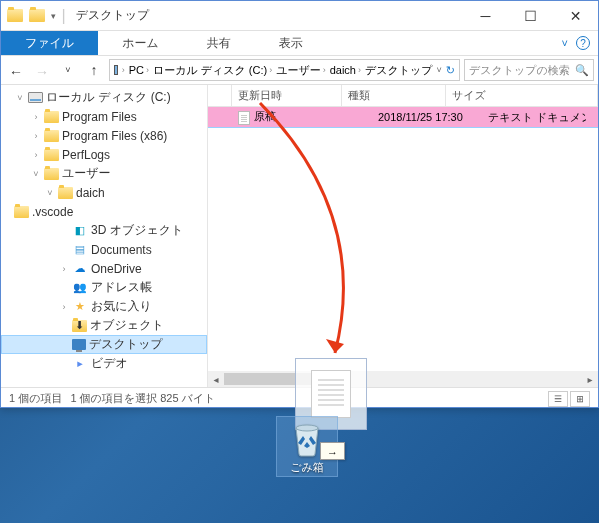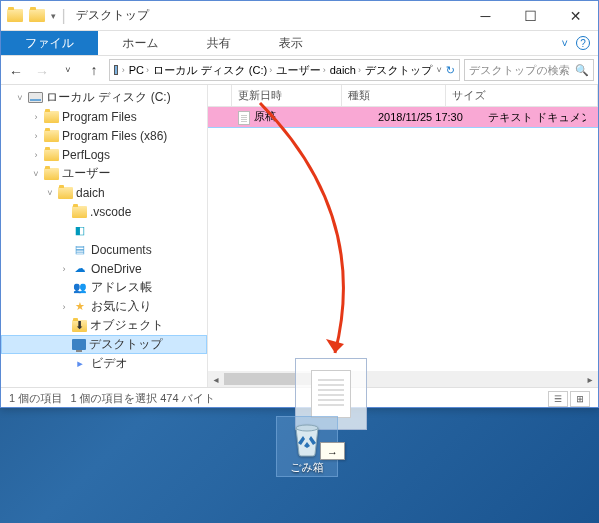--- a/index.html
+++ b/index.html
@@ -170,28 +170,29 @@
         <div class="tree-item" style="padding-left: 30px;">
           <span class="exp">˅</span>
           <span class="ic folder"></span>
           <span>ユーザー</span>
         </div>
         <div class="tree-item" style="padding-left: 44px;">
           <span class="exp">˅</span>
           <span class="ic folder"></span>
           <span>daich</span>
         </div>
-        <div class="tree-item" style="padding-left: 58px;">
+        <div class="tree-item" style="">
           <span class="exp"></span>
           <span class="ic folder"></span>
           <span>.vscode</span>
         </div>
         <div class="tree-item" style="padding-left: 58px;">
           <span class="exp"></span>
           <span class="ic threed">◧</span>
+          <span>3D オブジェクト</span>
         </div>
         <div class="tree-item" style="padding-left: 58px;">
           <span class="exp"></span>
           <span class="ic doc">▤</span>
           <span>Documents</span>
         </div>
         <div class="tree-item" style="padding-left: 58px;">
           <span class="exp">›</span>
           <span class="ic onedrive">☁</span>
           <span>OneDrive</span>
@@ -243,21 +244,21 @@
         <div class="track">
             <div class="thumb"></div>
           </div>
         <div class="arrow">▸</div>
       </div>
     </div>
   </div>
 
   <div class="statusbar">
     <span>1 個の項目</span>
-    <span>1 個の項目を選択 474 バイト</span>
+    <span>1 個の項目を選択 825 バイト</span>
     <div class="right">
       <div class="view-btn">☰</div>
       <div class="view-btn">⊞</div>
     </div>
   </div>
 </div>
 
 <svg class="arrow-annot" viewBox="0 0 150 280">
   <path d="M 30 8 Q 140 120 105 258" stroke="#e53817" stroke-width="3" fill="none"></path>
   <path d="M 105 258 l -9 -14 l 18 5 z" fill="#e53817"></path>

